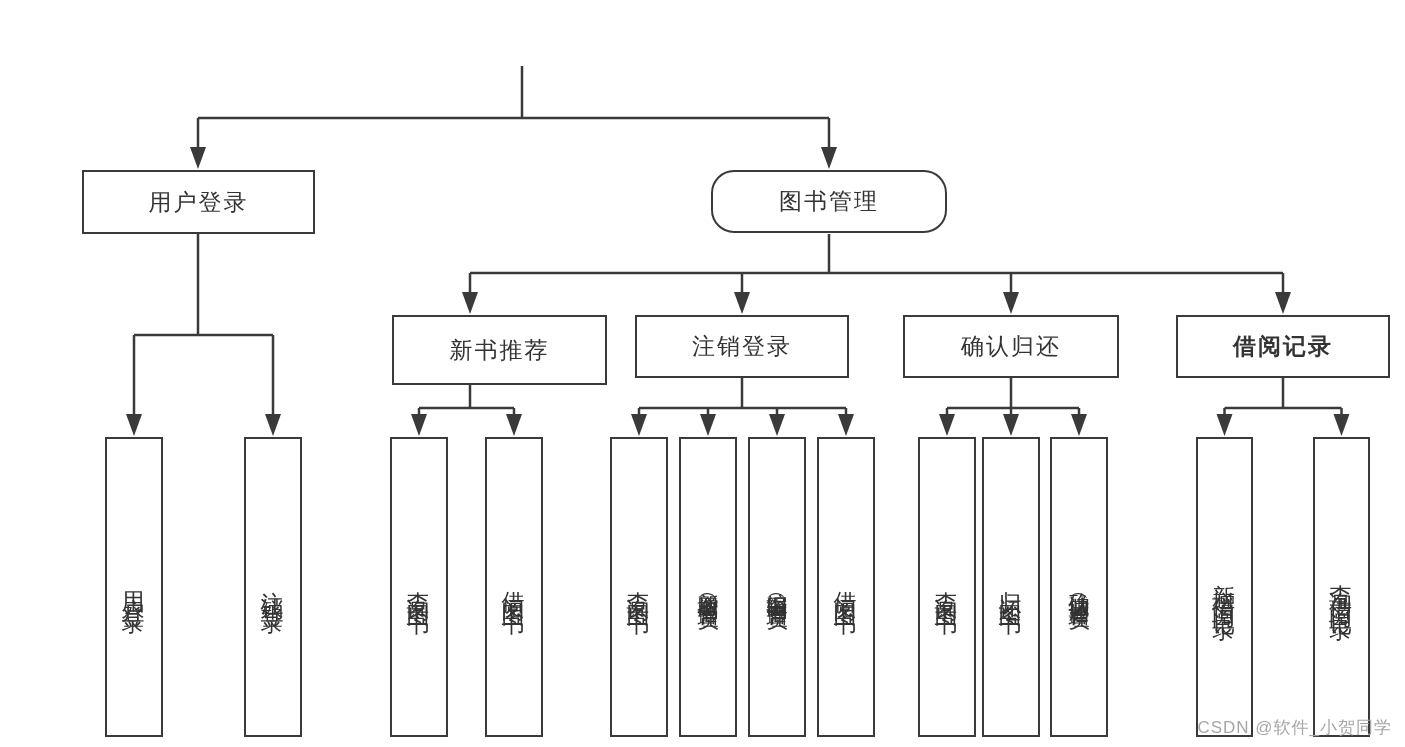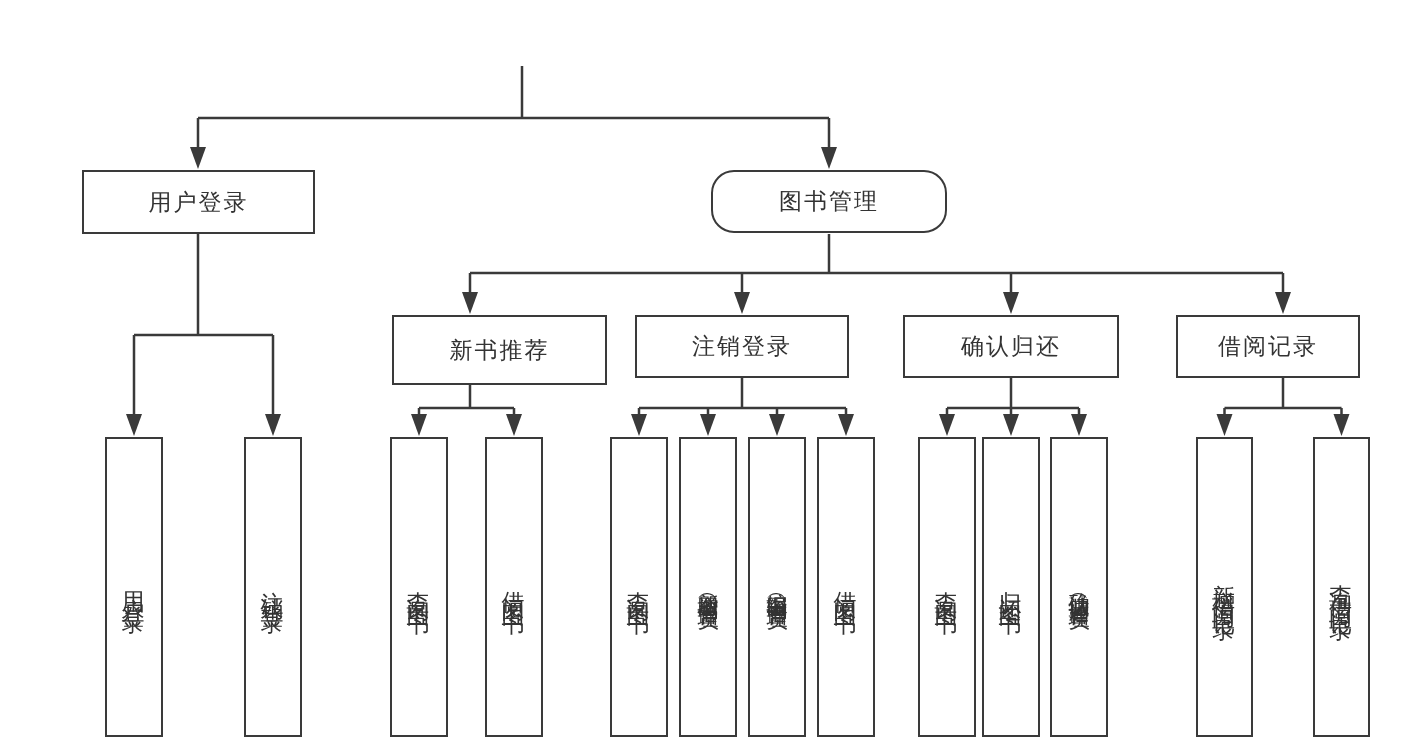--- a/index.html
+++ b/index.html
@@ -103,34 +103,35 @@
     </g>
   </svg>
 
 
   <div class="node" style="left:82px; top:170px; width:233px; height:64px;">用户登录</div>
   <div class="node" style="left:711px; top:170px; width:236px; height:63px;border-radius:23px;">图书管理</div>
 
   <div class="node" style="left:363px; top:315px; width:215px; height:70px;margin-left:29px;">新书推荐</div>
   <div class="node" style="left:635px; top:315px; width:214px; height:63px;">注销登录</div>
   <div class="node" style="left:903px; top:315px; width:216px; height:63px;">确认归还</div>
-  <div class="node" style="left:1176px; top:315px; width:184px; height:63px;">借阅记录</div>
+  <div class="node" style="left:1176px; top:315px; width:214px; height:63px;font-weight:bold;">借阅记录</div>
 
   <div class="node-v" style="left:105px; top:437px; width:58px; height:300px;">用户登录</div>
   <div class="node-v" style="left:244px; top:437px; width:58px; height:300px;">注销登录</div>
 
   <div class="node-v" style="left:390px; top:437px; width:58px; height:300px;">查询图书</div>
   <div class="node-v" style="left:485px; top:437px; width:58px; height:300px;">借阅图书</div>
 
   <div class="node-v" style="left:610px; top:437px; width:58px; height:300px;">查询图书</div>
   <div class="node-v tight" style="left:679px; top:437px; width:58px; height:300px;">新增图书（管理员）</div>
   <div class="node-v tight" style="left:748px; top:437px; width:58px; height:300px;">编辑图书（管理员）</div>
   <div class="node-v" style="left:817px; top:437px; width:58px; height:300px;">借阅图书</div>
 
   <div class="node-v" style="left:918px; top:437px; width:58px; height:300px;">查询图书</div>
   <div class="node-v" style="left:982px; top:437px; width:58px; height:300px;">归还图书</div>
   <div class="node-v tight" style="left:1050px; top:437px; width:58px; height:300px;">确认归还（管理员）</div>
 
   <div class="node-v" style="left:1196px; top:437px; width:57px; height:300px;">新增借阅记录</div>
   <div class="node-v" style="left:1313px; top:437px; width:57px; height:300px;">查询借阅记录</div>
 
+  <div id="watermark">CSDN @软件_小贺同学</div>
 
 </div>
 
 </body></html>

